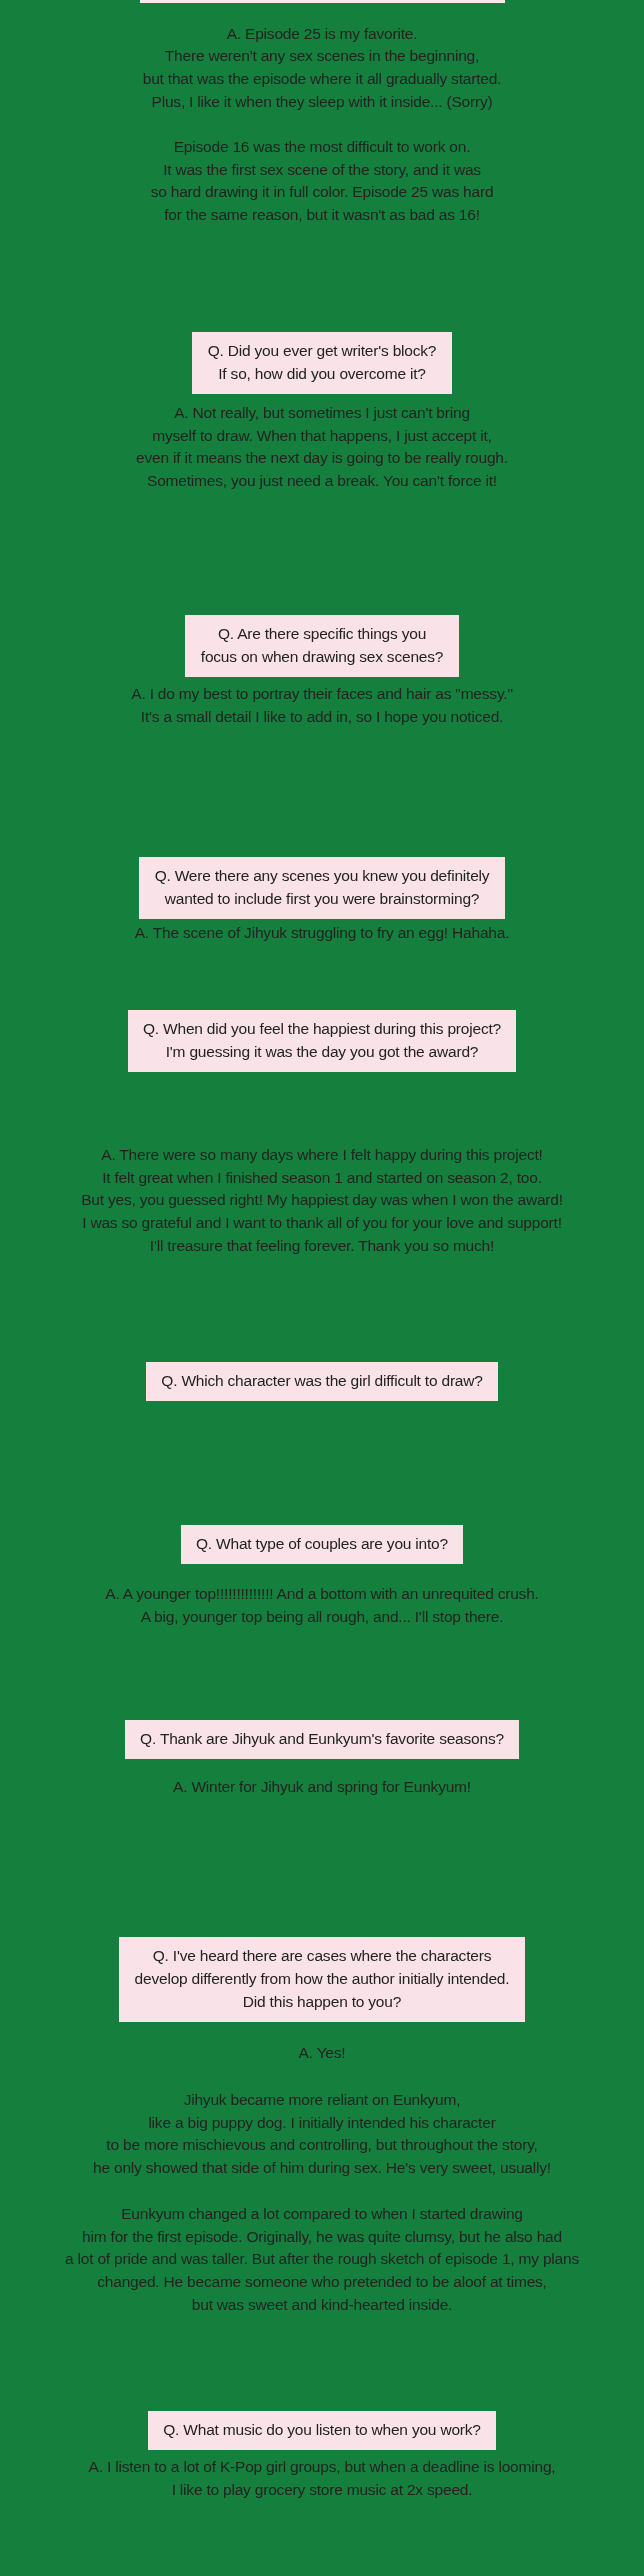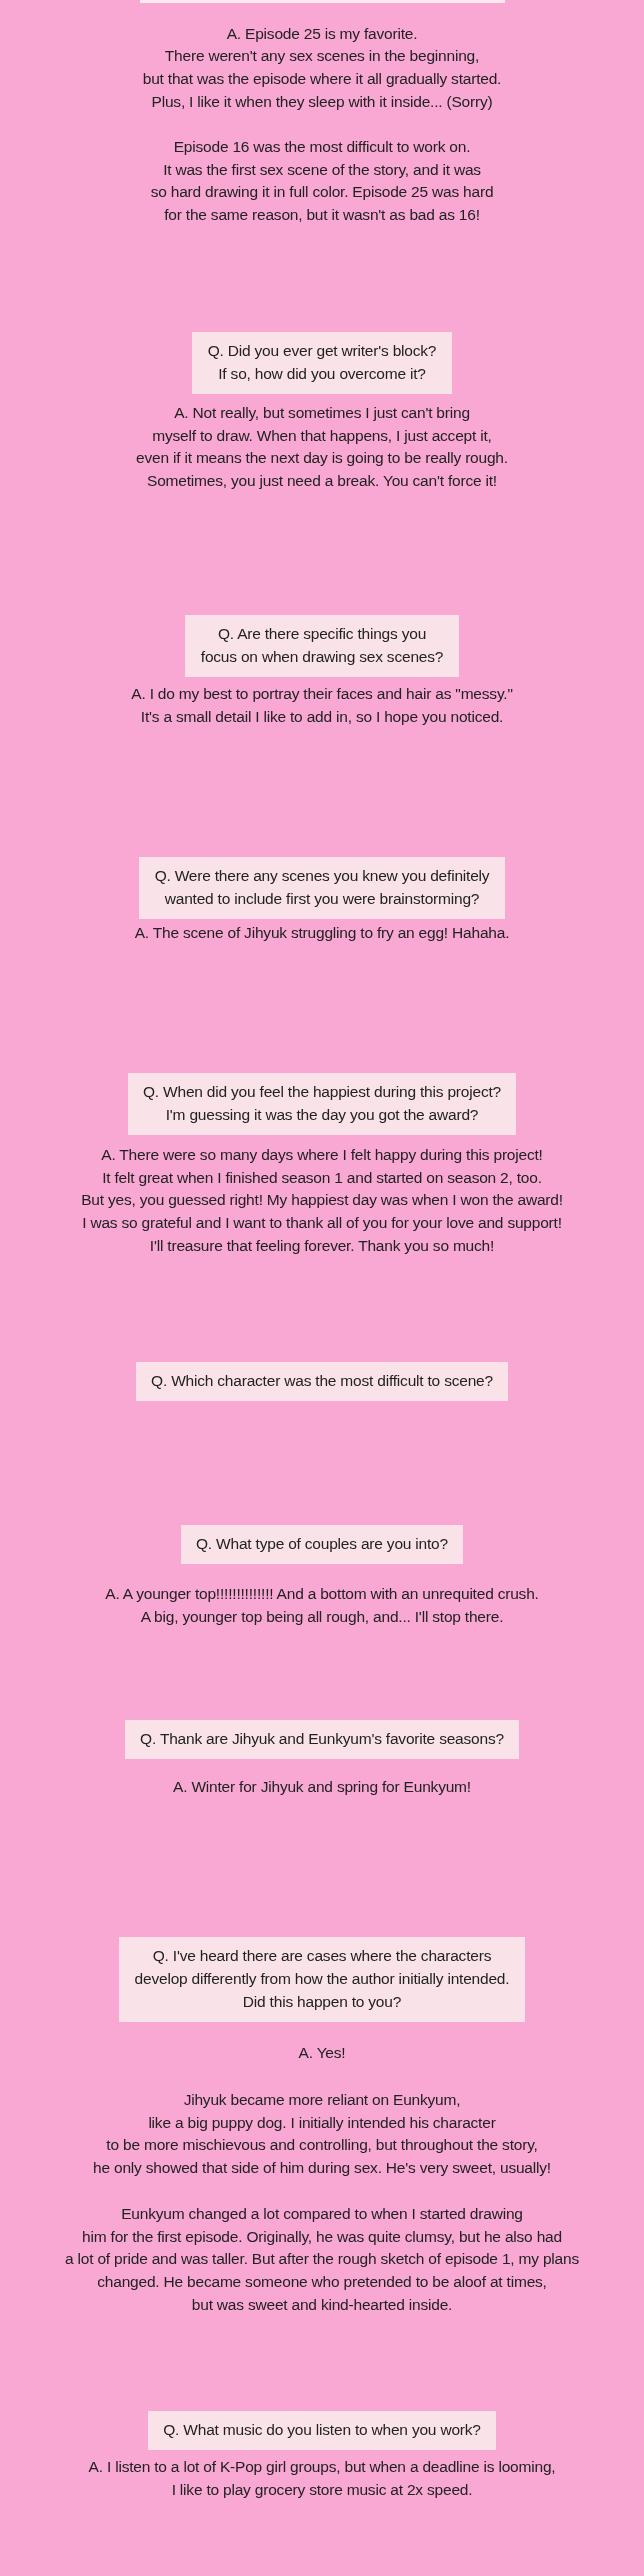--- a/index.html
+++ b/index.html
@@ -5,21 +5,21 @@
   html, body {
     margin: 0;
     padding: 0;
     background: #ffffff;
   }
   .canvas {
     position: relative;
     width: 644px;
     height: 2576px;
     margin: 0 auto;
-    background: #f9a8d4;
+    background: #15803d;
     overflow: hidden;
     font-family: "Liberation Sans", "DejaVu Sans", sans-serif;
     color: #222222;
     font-size: 15.5px;
     line-height: 22.7px;
     letter-spacing: -0.2px;
     font-weight: 400;
   }
   .top-strip {
     position: absolute;
@@ -80,32 +80,32 @@
   </div>
   <div class="answer" style="top:683px">A. I do my best to portray their faces and hair as "messy."
 It's a small detail I like to add in, so I hope you noticed.</div>
 
   <div class="qwrap" style="top:857px">
     <span class="qbox">Q. Were there any scenes you knew you definitely
 wanted to include first you were brainstorming?</span>
   </div>
   <div class="answer" style="top:922px">A. The scene of Jihyuk struggling to fry an egg! Hahaha.</div>
 
-  <div class="qwrap" style="top:1073px">
+  <div class="qwrap" style="top:1010px">
     <span class="qbox">Q. When did you feel the happiest during this project?
 I'm guessing it was the day you got the award?</span>
   </div>
   <div class="answer" style="top:1144px">A. There were so many days where I felt happy during this project!
 It felt great when I finished season 1 and started on season 2, too.
 But yes, you guessed right! My happiest day was when I won the award!
 I was so grateful and I want to thank all of you for your love and support!
 I'll treasure that feeling forever. Thank you so much!</div>
 
   <div class="qwrap" style="top:1362px">
-    <span class="qbox">Q. Which character was the most difficult to scene?</span>
+    <span class="qbox">Q. Which character was the girl difficult to draw?</span>
   </div>
 
   <div class="qwrap" style="top:1525px">
     <span class="qbox">Q. What type of couples are you into?</span>
   </div>
   <div class="answer" style="top:1583px">A. A younger top!!!!!!!!!!!!!! And a bottom with an unrequited crush.
 A big, younger top being all rough, and... I'll stop there.</div>
 
   <div class="qwrap" style="top:1720px">
     <span class="qbox">Q. Thank are Jihyuk and Eunkyum's favorite seasons?</span>

